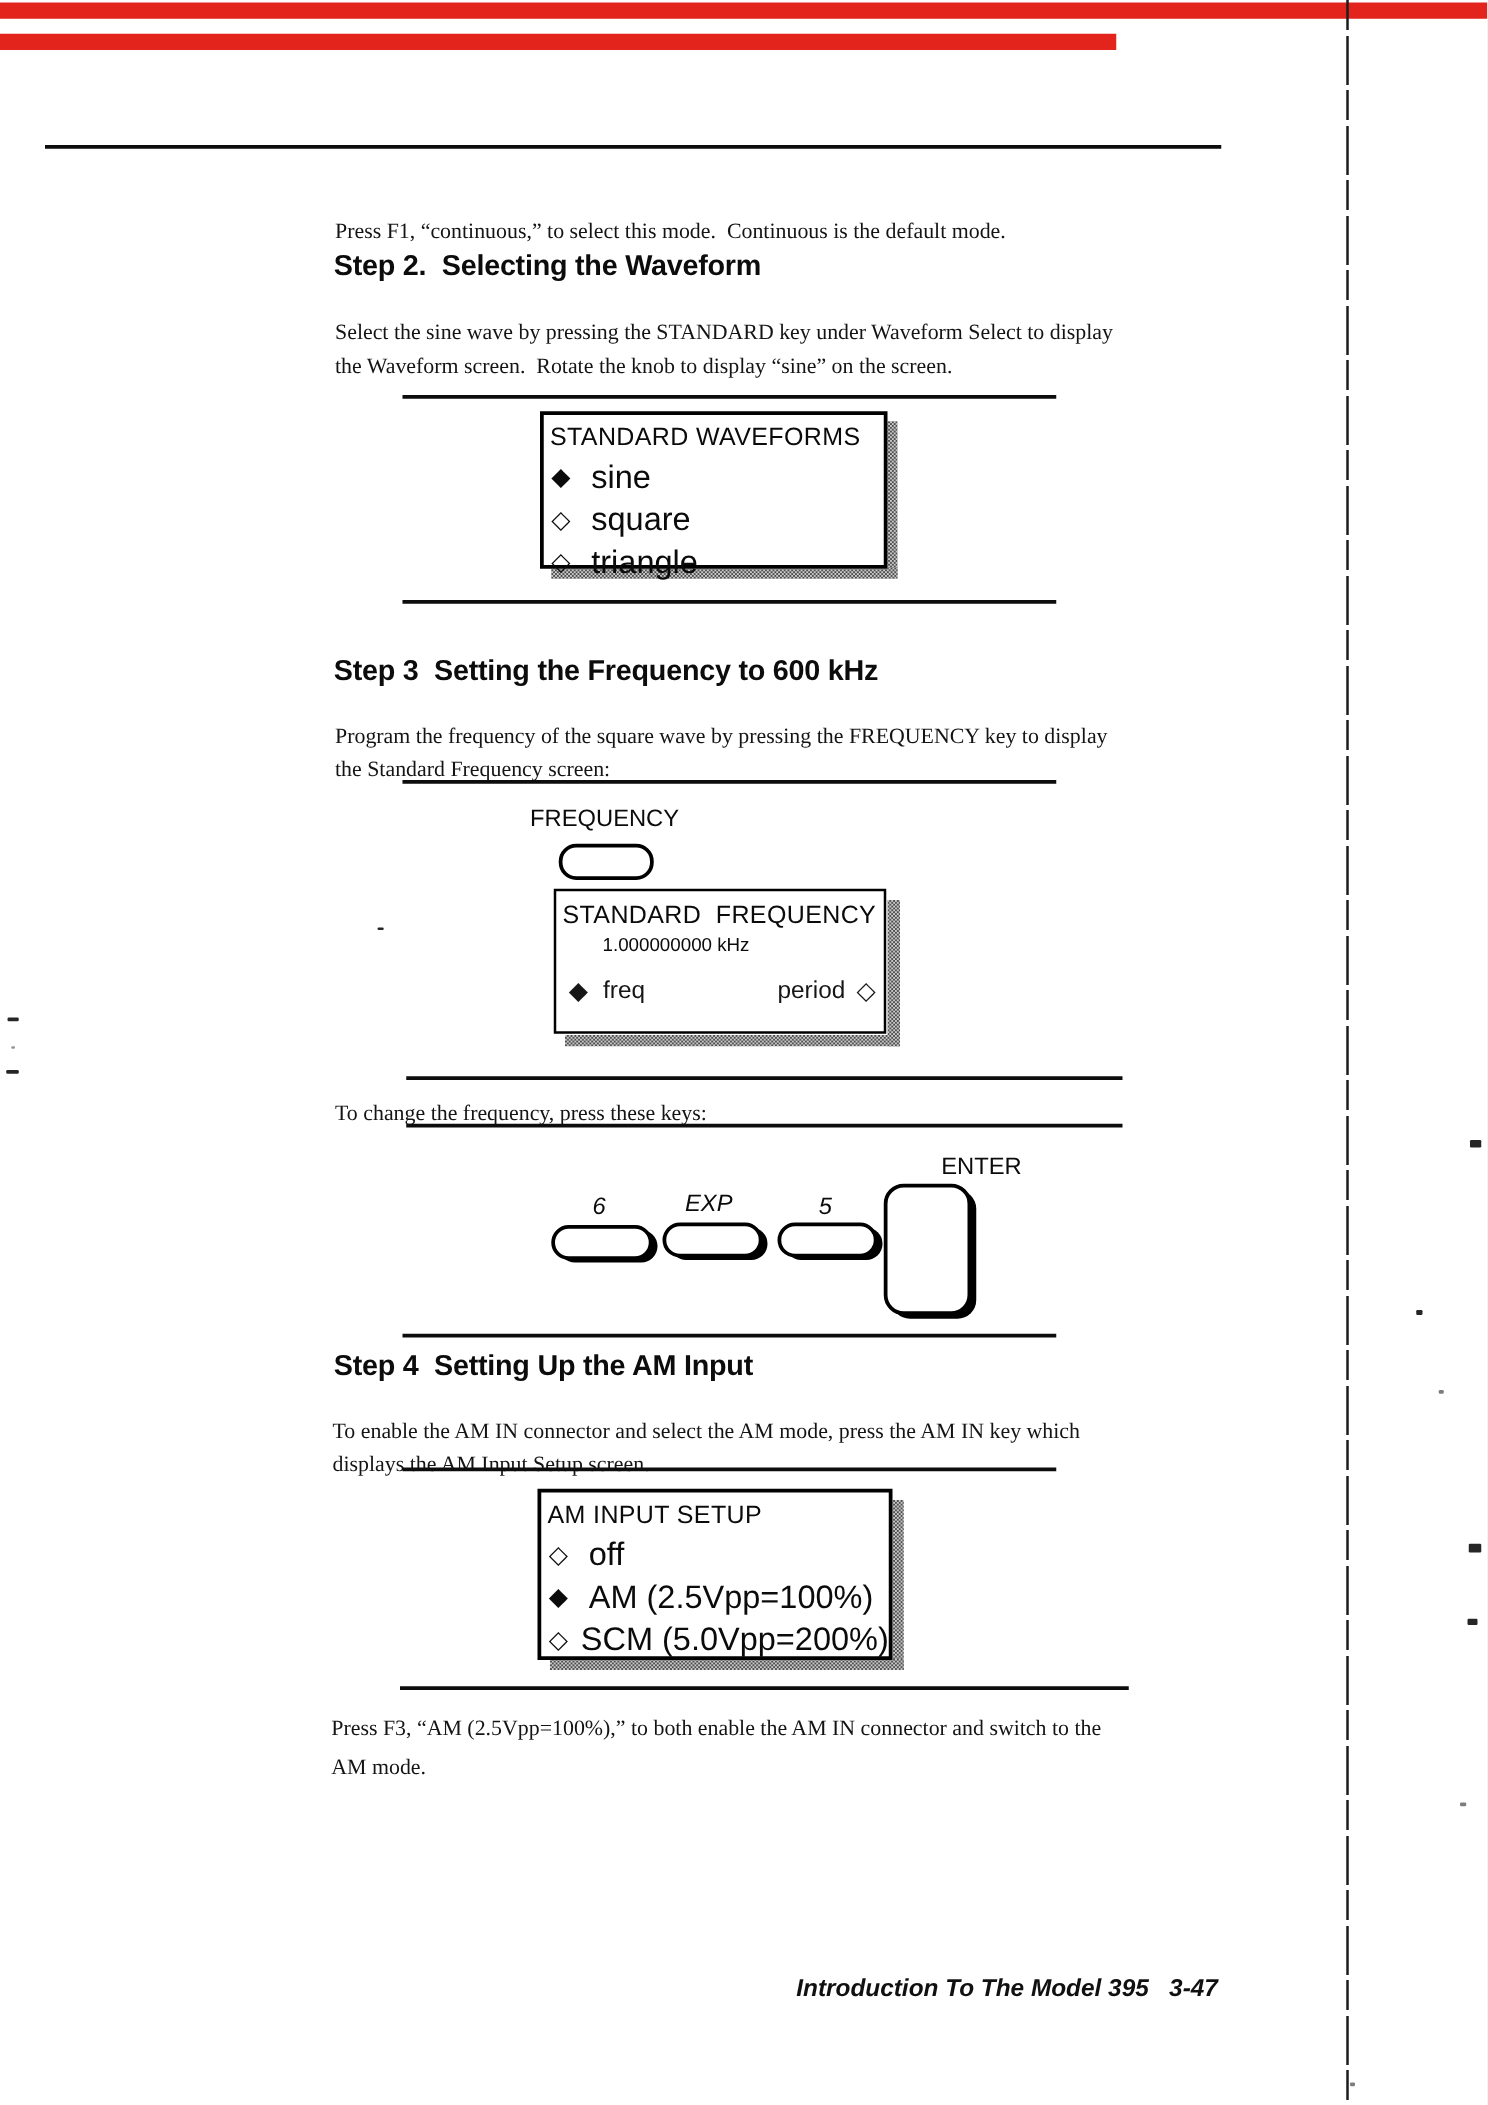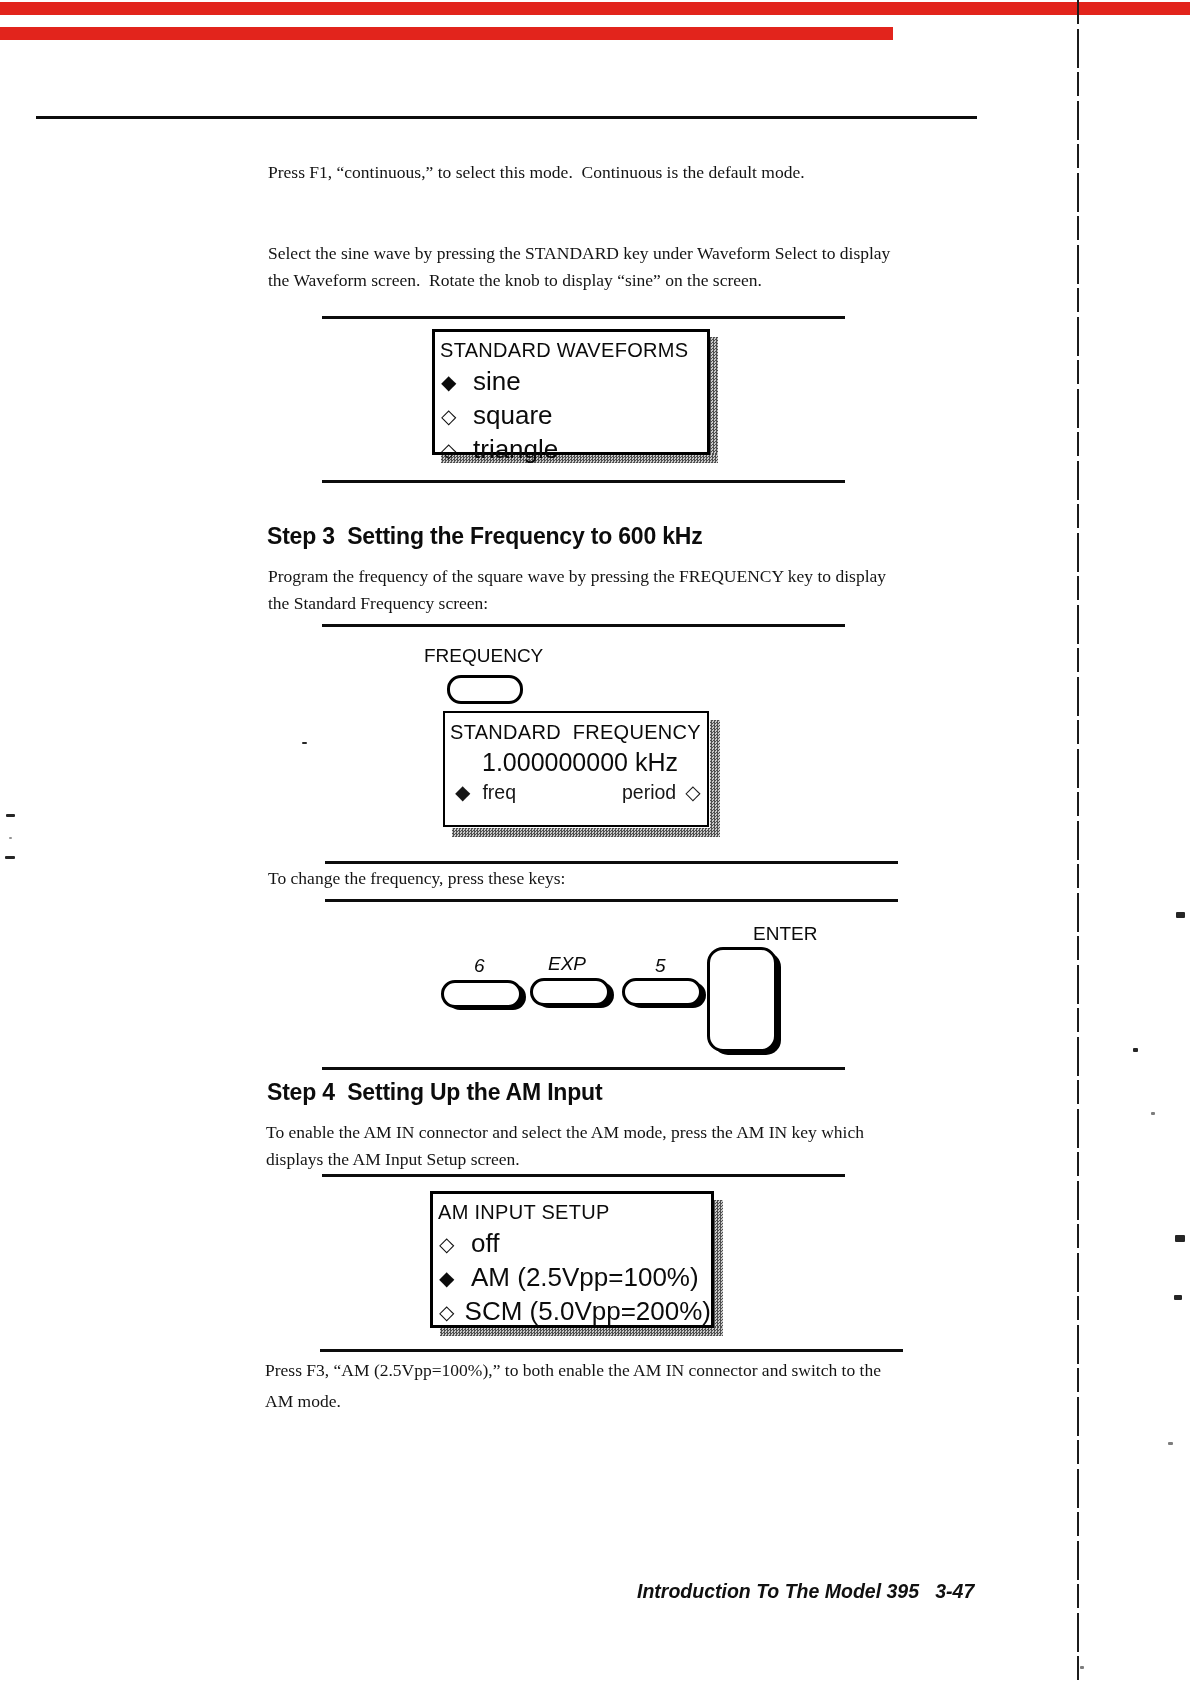--- a/index.html
+++ b/index.html
@@ -2,21 +2,21 @@
 <html><head>
 <meta charset="utf-8">
 <style>
   html,body{margin:0;padding:0;background:#e9e9e9;}
   .page{
     position:relative;width:1190px;height:1684px;background:#ffffff;
     margin:0 auto;overflow:hidden;
     font-family:"Liberation Serif", serif;color:#161616;
   }
   .txt{position:absolute;white-space:pre;}
-  .body{font-family:"Liberation Serif", serif;font-size:17.5px;color:#141414;}
+  .body{font-family:"Liberation Serif", serif;font-size:17.5px;color:#141414;margin-top:12px;}
   .body2{line-height:27.5px;}
   .heading{
     position:absolute;white-space:pre;
     font-family:"Liberation Sans", sans-serif;font-weight:bold;
     font-size:23px;color:#0c0c0c;letter-spacing:-0.2px;
   }
   .hrule{position:absolute;height:3px;background:#0d0d0d;}
   .redbar{position:absolute;background:#e2241c;}
   .vline{
     position:absolute;width:2px;
@@ -68,20 +68,21 @@
 <div class="page">
 
   <div class="redbar" style="left:0;top:2px;width:1190px;height:13px;"></div>
   <div class="redbar" style="left:0;top:27px;width:893px;height:13px;"></div>
   <div class="vline" style="left:1077px;top:0;height:1684px;"></div>
 
   <div class="hrule" style="left:36px;top:116px;width:941px;"></div>
 
   <div class="txt body" style="left:268px;top:162px;">Press F1, “continuous,” to select this mode.  Continuous is the default mode.</div>
 
+  <div class="heading" style="left:267px;top:199px;">Step 2.  Selecting the Waveform</div>
   <div class="txt body body2" style="left:268px;top:240px;">Select the sine wave by pressing the STANDARD key under Waveform Select to display</div>
   <div class="txt body body2" style="left:268px;top:267px;">the Waveform screen.  Rotate the knob to display “sine” on the screen.</div>
 
   <div class="hrule" style="left:322px;top:316px;width:523px;"></div>
 
   <div class="stipple" style="left:709px;top:337px;width:9px;height:125px;"></div>
   <div class="stipple" style="left:441px;top:454px;width:277px;height:9px;"></div>
   <div class="screen" style="left:432px;top:329px;width:272px;height:120px;">
     <div class="scr-title">STANDARD WAVEFORMS</div>
     <div class="scr-item">
@@ -106,21 +107,21 @@
 
   <div class="hrule" style="left:322px;top:624px;width:523px;"></div>
 
   <div class="keylabel plain" style="left:424px;top:645px;">FREQUENCY</div>
   <div class="pill" style="left:447px;top:675px;width:70px;height:23px;box-shadow:none;border-width:3px;"></div>
 
   <div class="stipple" style="left:710px;top:720px;width:10px;height:117px;"></div>
   <div class="stipple" style="left:452px;top:828px;width:268px;height:9px;"></div>
   <div class="screen" style="left:443px;top:711px;width:262px;height:112px;border-width:2.5px;">
     <div class="scr-title" style="margin-top:8px;">STANDARD  FREQUENCY</div>
-    <div style="font-size:25px;white-space:pre;margin:1px 0 0 37px;">1.000000000 kHz</div>
+    <div style="font-size:15px;white-space:pre;margin:1px 0 0 37px;">1.000000000 kHz</div>
   </div>
   <div class="freq-row" style="left:455px;top:780px;">
     <span class="mk">◆</span>
     <span style="margin-left:12px;">freq</span>
   </div>
   <div class="freq-row" style="left:622px;top:780px;justify-content:center;">
     <span>period</span>
     <span class="mk" style="margin-left:9px;">◇</span>
   </div>
 

